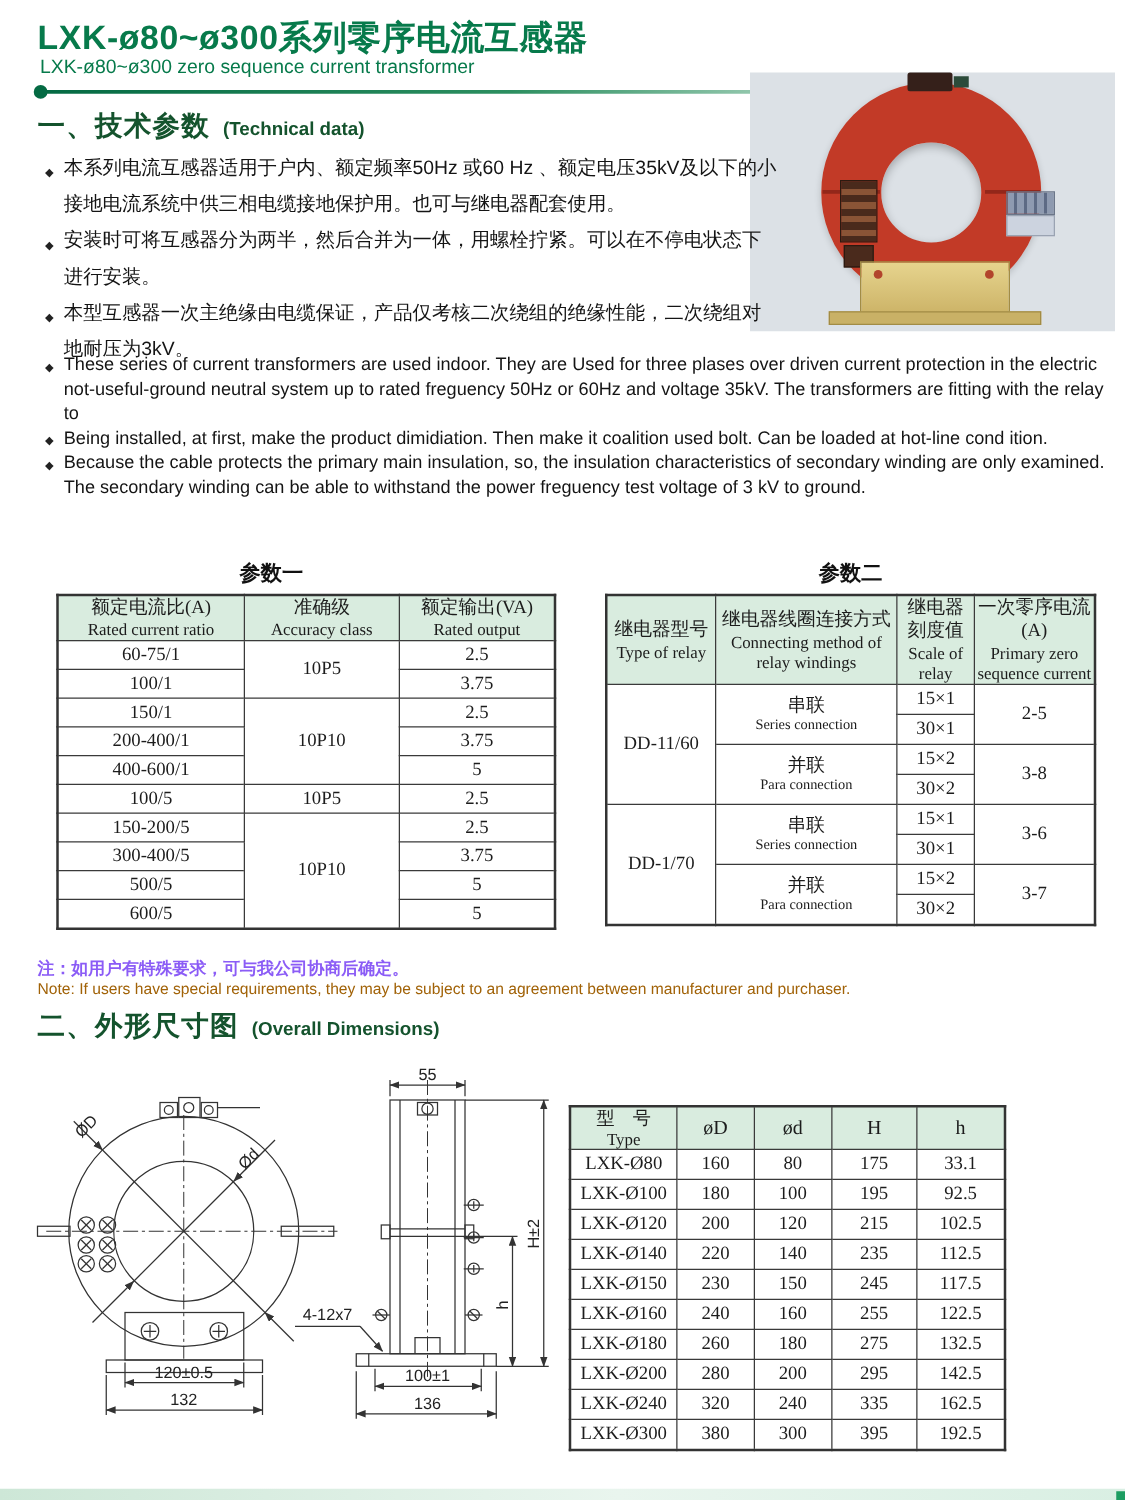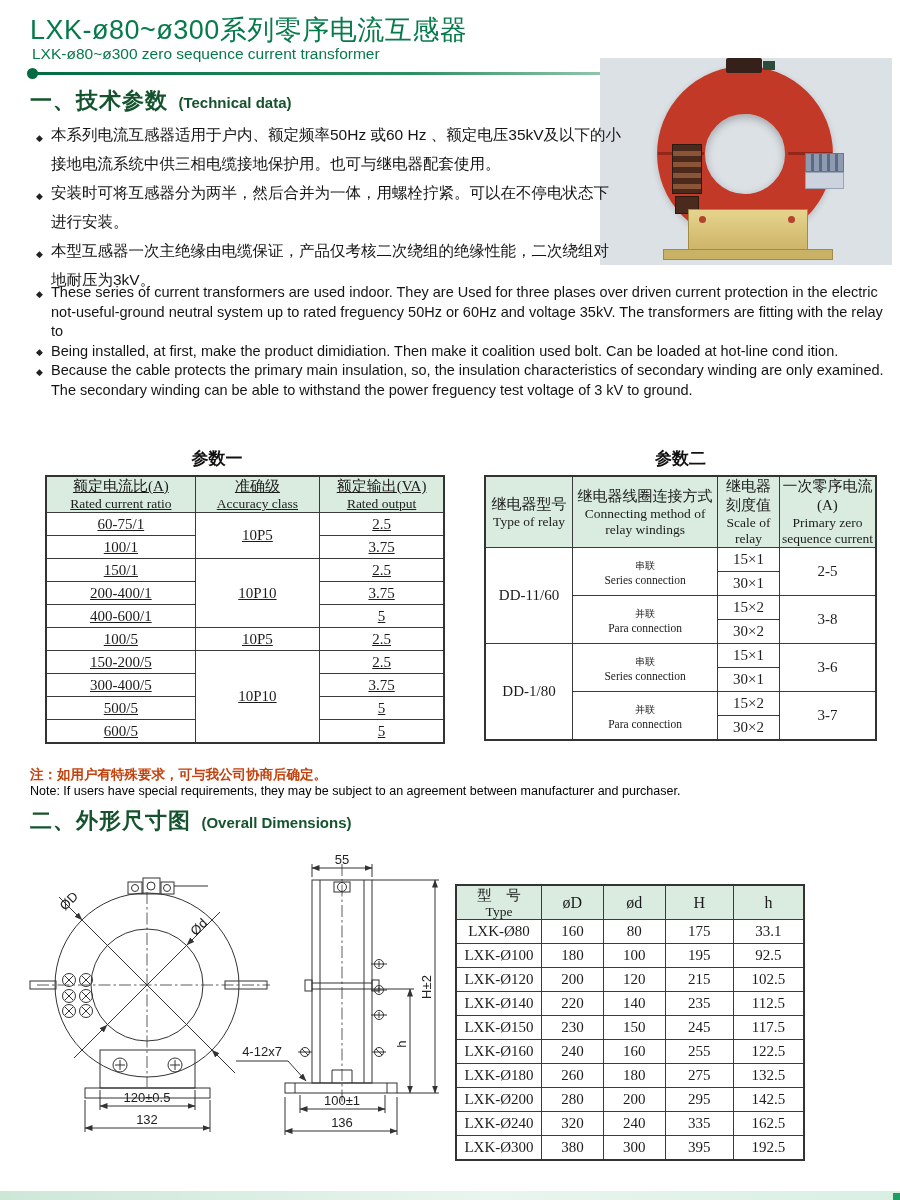--- a/index.html
+++ b/index.html
@@ -1,21 +1,21 @@
 <!DOCTYPE html>
 <html><head>
 <meta charset="utf-8">
 <style>
   html,body{margin:0;padding:0;}
   body{width:900px;height:1200px;position:relative;background:#ffffff;
        font-family:"Liberation Sans","DejaVu Sans",sans-serif;color:#1c1c1c;overflow:hidden;}
   .abs{position:absolute;}
 
   
-  .title-zh{left:30px;top:12px;font-size:27px;font-weight:normal;color:#077a4b;letter-spacing:0.5px;}
+  .title-zh{left:30px;top:12px;font-size:27px;font-weight:bold;color:#077a4b;letter-spacing:0.5px;}
   .title-en{left:32px;top:45px;font-size:15.5px;color:#077a4b;}
   .rule{left:30px;top:72px;width:690px;height:3px;background:linear-gradient(90deg,#046a43,#2c8f60 55%,#cfe8da);}
   .rule .dot{position:absolute;left:-3px;top:-4px;width:11px;height:11px;border-radius:50%;background:#046a43;}
 
   
   .photo{left:600px;top:58px;width:292px;height:207px;background:#dce1e6;}
   .ring{position:absolute;left:57px;top:8px;width:80px;height:80px;border:48px solid #c23a27;border-radius:50%;
         box-shadow:inset 0 3px 8px rgba(0,0,0,.28), 0 2px 6px rgba(0,0,0,.18);}
   .split{position:absolute;height:3px;background:#93271a;}
   .split.l{left:58px;top:94px;width:46px;}
@@ -54,31 +54,31 @@
   
   .ptbl{font-family:"Liberation Serif","DejaVu Serif",serif;}
   .ptbl .ttl{text-align:center;font-family:"Liberation Sans",sans-serif;font-size:17px;font-weight:bold;color:#111;margin-bottom:5px;}
   table{border-collapse:collapse;}
   .grid{border:2px solid #333;}
   .grid th,.grid td{border:1px solid #3a3a3a;text-align:center;padding:0 2px;}
   .grid th{background:#d9ecdf;font-weight:normal;}
   .zh-h{font-size:15px;line-height:19px;}
   .en-h{font-size:13.5px;line-height:16px;}
   #t1{left:45px;top:447px;width:344px;}
-  #t1 table{width:400px;text-decoration:underline;}
+  #t1 table{width:400px;}
   #t1 td{height:22px;font-size:15px;}
   #t2{left:460px;top:447px;width:393px;padding-left:24px;}
   #t2 table{width:393px;}
   #t2 td{height:23px;font-size:15px;}
-  .conn-zh{font-size:10px;line-height:17px;}
+  .conn-zh{font-size:15px;line-height:17px;}
   .conn-en{font-size:11.5px;line-height:13px;}
 
   
-  #note-zh{left:30px;top:766px;font-size:13.5px;font-weight:bold;color:#c2410c;}
-  #note-en{left:30px;top:784px;font-size:12.5px;color:#000000;}
+  #note-zh{left:30px;top:766px;font-size:13.5px;font-weight:bold;color:#8b5cf6;}
+  #note-en{left:30px;top:784px;font-size:12.5px;color:#a16207;}
 
   
   #drawing{left:22px;top:852px;}
   .dline{stroke:#333;stroke-width:1;fill:none;}
   .dim{stroke:#333;stroke-width:1;fill:none;marker-start:url(#ar);marker-end:url(#ar);}
   .cl{stroke:#333;stroke-width:0.8;stroke-dasharray:12 3 2.5 3;fill:none;}
   .dtxt{font:13px "Liberation Sans",sans-serif;fill:#222;text-anchor:middle;}
 
   
   #dims{left:455px;top:884px;width:392px;}
@@ -256,21 +256,21 @@
             <div class="conn-zh">并联</div>
             <div class="conn-en">Para connection</div>
           </td>
         <td>15×2</td>
         <td rowspan="2">3-8</td>
       </tr>
       <tr>
           <td>30×2</td>
         </tr>
       <tr>
-        <td rowspan="4">DD-1/80</td>
+        <td rowspan="4">DD-1/70</td>
         <td rowspan="2">
             <div class="conn-zh">串联</div>
             <div class="conn-en">Series connection</div>
           </td>
         <td>15×1</td>
         <td rowspan="2">3-6</td>
       </tr>
       <tr>
           <td>30×1</td>
         </tr>

